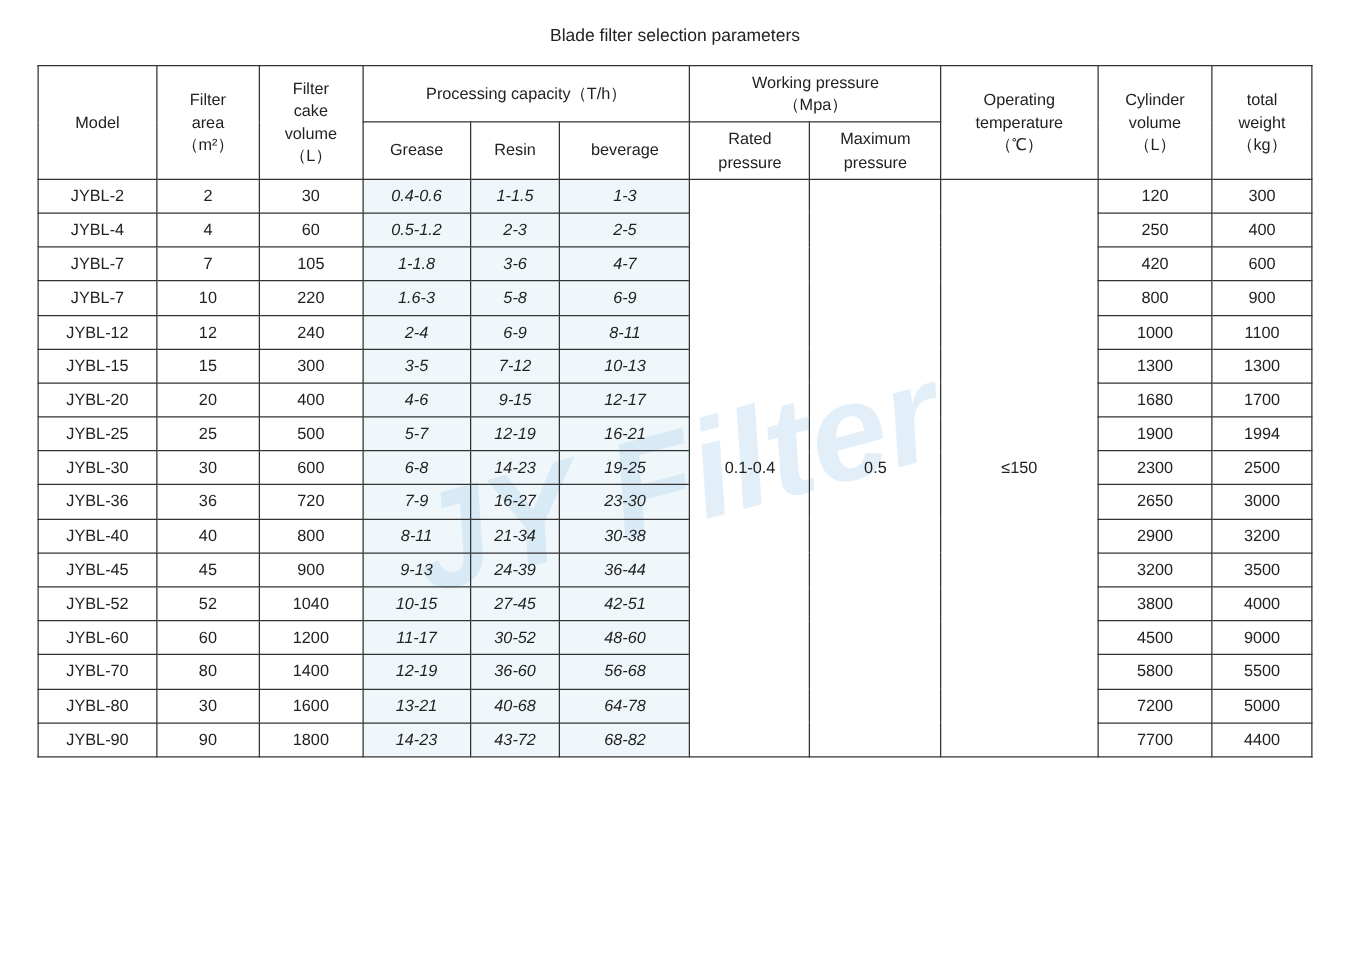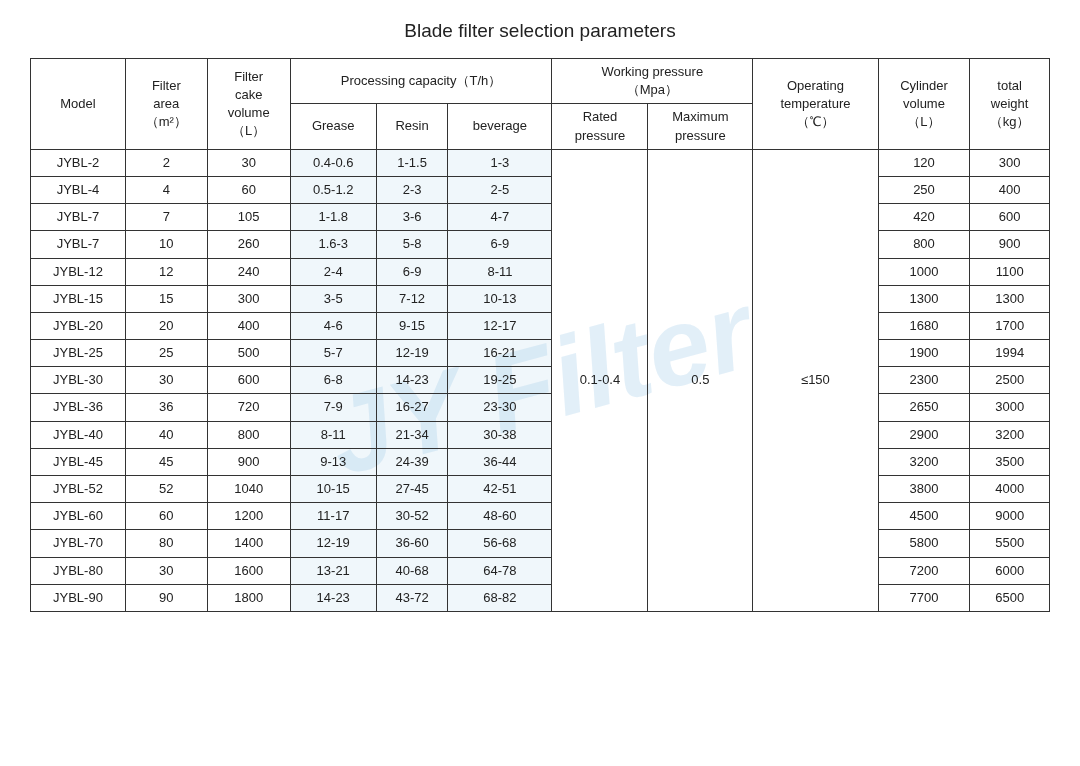--- a/index.html
+++ b/index.html
@@ -24,21 +24,21 @@
       transform: translate(-50%, -50%) rotate(-15deg);
       font-size: 110px;
       font-weight: bold;
       color: rgba(173, 210, 235, 0.35);
       pointer-events: none;
       white-space: nowrap;
       z-index: 0;
       font-style: italic;
     }
     .page-title {
-      font-size: 19px;
+      font-size: 14px;
       font-weight: normal;
       margin-bottom: 16px;
       text-align: right;
       z-index: 1;
     }
     table {
       border-collapse: collapse;
       width: 100%;
       z-index: 1;
       position: relative;
@@ -52,20 +52,21 @@
     }
     th {
       font-weight: normal;
       background: #fff;
     }
     td {
       font-size: 13px;
     }
     .shaded {
       background-color: rgba(173, 210, 235, 0.18);
+      font-style: italic;
     }
   </style>
 </head>
 <body>
 
 <div class="watermark">JY Filter</div>
 
 <h1 class="page-title">Blade filter selection parameters</h1>
 
 <table>
@@ -120,21 +121,21 @@
         <td>105</td>
         <td class="shaded">1-1.8</td>
         <td class="shaded">3-6</td>
         <td class="shaded">4-7</td>
         <td>420</td>
         <td>600</td>
       </tr>
       <tr>
         <td>JYBL-7</td>
         <td>10</td>
-        <td>260</td>
+        <td>220</td>
         <td class="shaded">1.6-3</td>
         <td class="shaded">5-8</td>
         <td class="shaded">6-9</td>
         <td>800</td>
         <td>900</td>
       </tr>
       <tr>
         <td>JYBL-12</td>
         <td>12</td>
         <td>240</td>
@@ -245,26 +246,26 @@
         <td>5500</td>
       </tr>
       <tr>
         <td>JYBL-80</td>
         <td>30</td>
         <td>1600</td>
         <td class="shaded">13-21</td>
         <td class="shaded">40-68</td>
         <td class="shaded">64-78</td>
         <td>7200</td>
-        <td>6000</td>
+        <td>5000</td>
       </tr>
       <tr>
         <td>JYBL-90</td>
         <td>90</td>
         <td>1800</td>
         <td class="shaded">14-23</td>
         <td class="shaded">43-72</td>
         <td class="shaded">68-82</td>
         <td>7700</td>
-        <td>6500</td>
+        <td>4400</td>
       </tr>
     </tbody>
 </table>
 
 </body></html>

